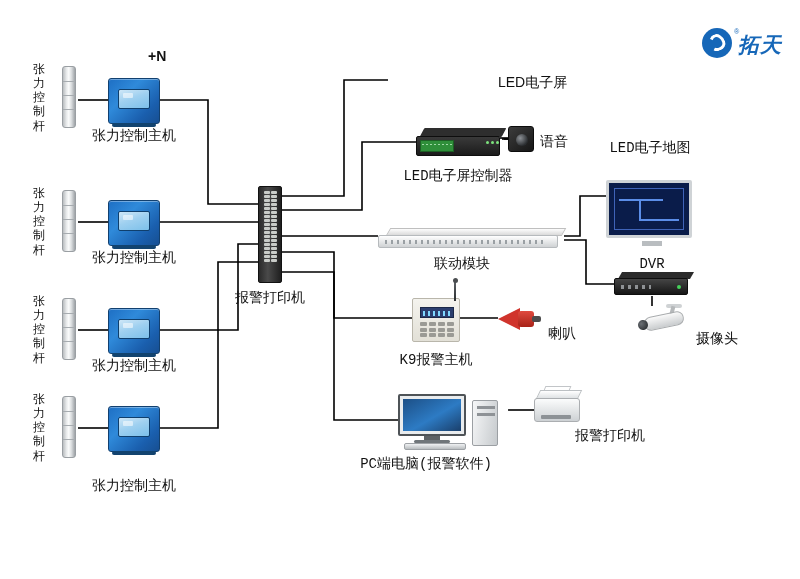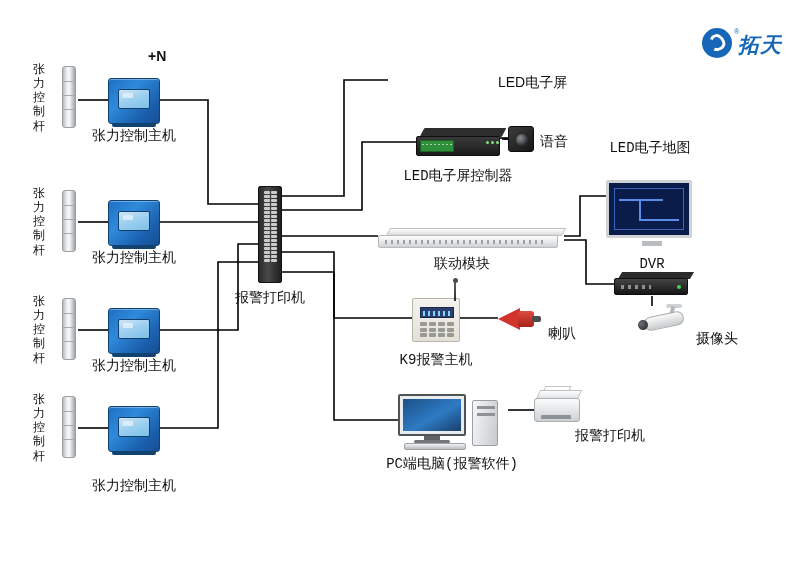--- a/index.html
+++ b/index.html
@@ -451,21 +451,21 @@
     <div class="mon">
         <div class="scr"></div>
       </div>
     <div class="stand"></div>
       <div class="foot"></div>
       <div class="kb"></div>
     <div class="tower">
         <i></i>
       </div>
   </div>
-  <div class="lbl c" style="left:452px;top:456px;">PC端电脑(报警软件)</div>
+  <div class="lbl c" style="left:426px;top:456px;">PC端电脑(报警软件)</div>
 
   <div class="printer">
     <div class="paper"></div>
       <div class="top"></div>
       <div class="body">
         <div class="slot"></div>
       </div>
   </div>
   <div class="lbl c" style="left:610px;top:428px;">报警打印机</div>
 

